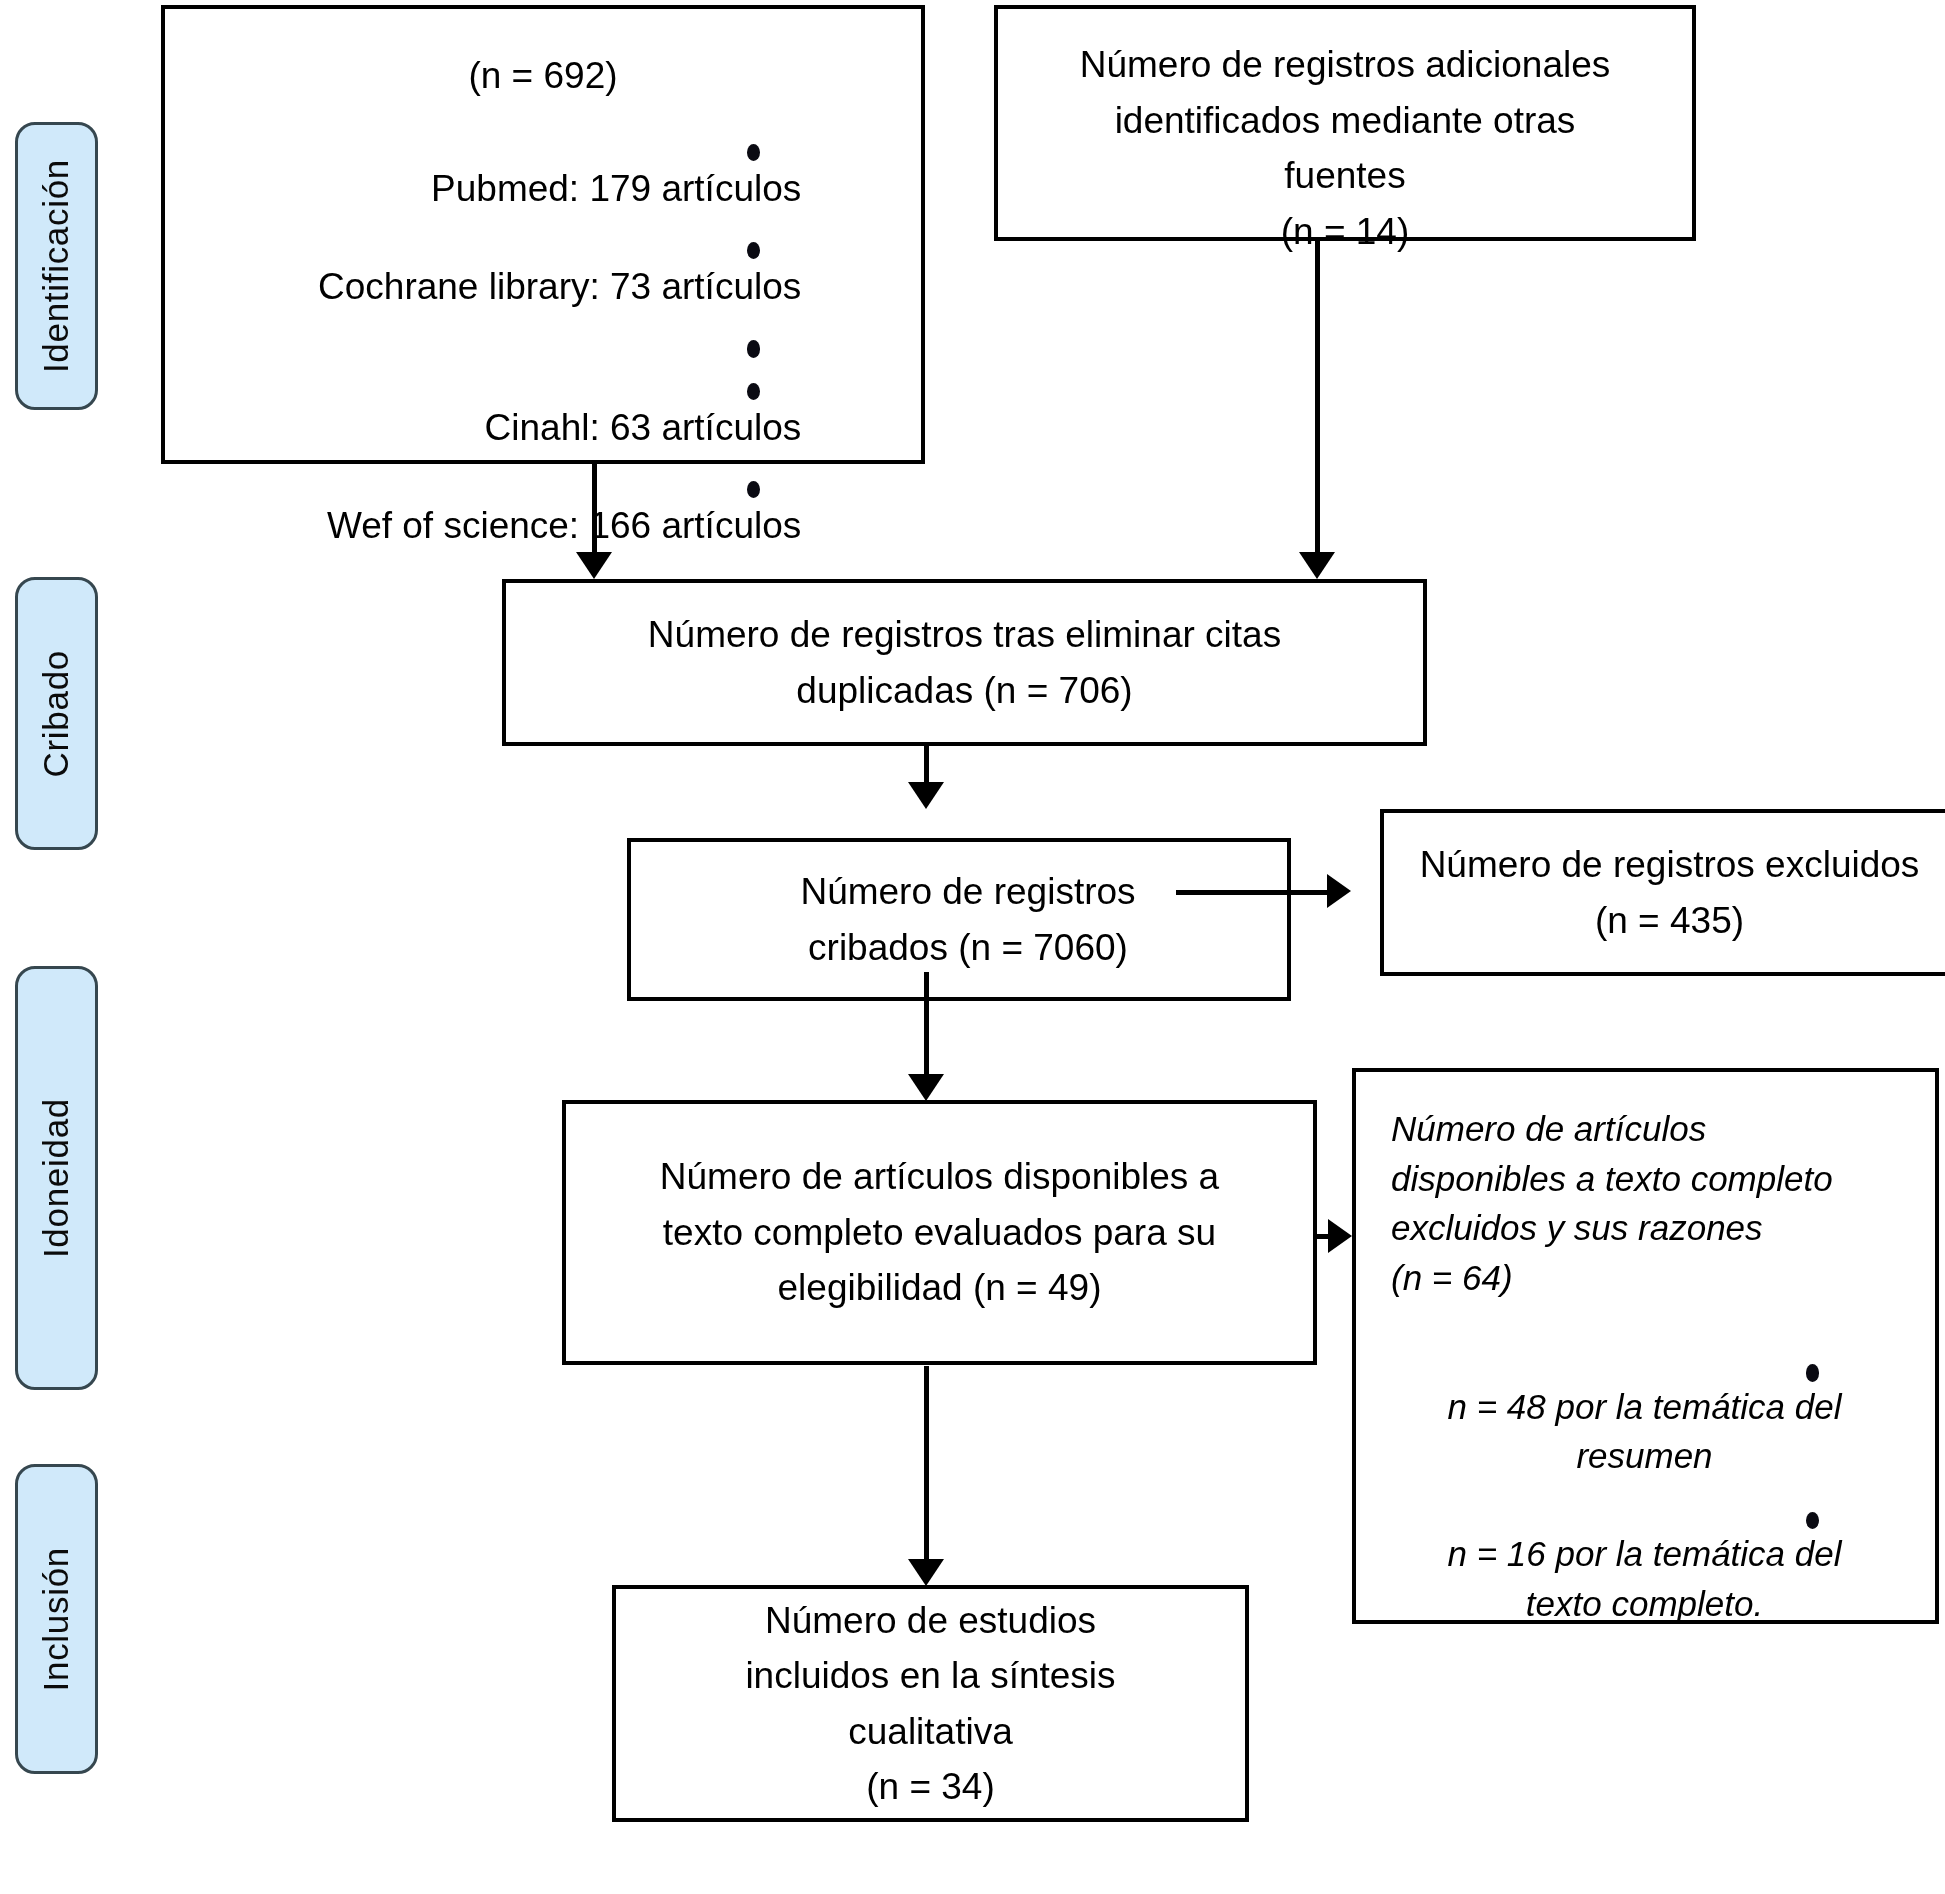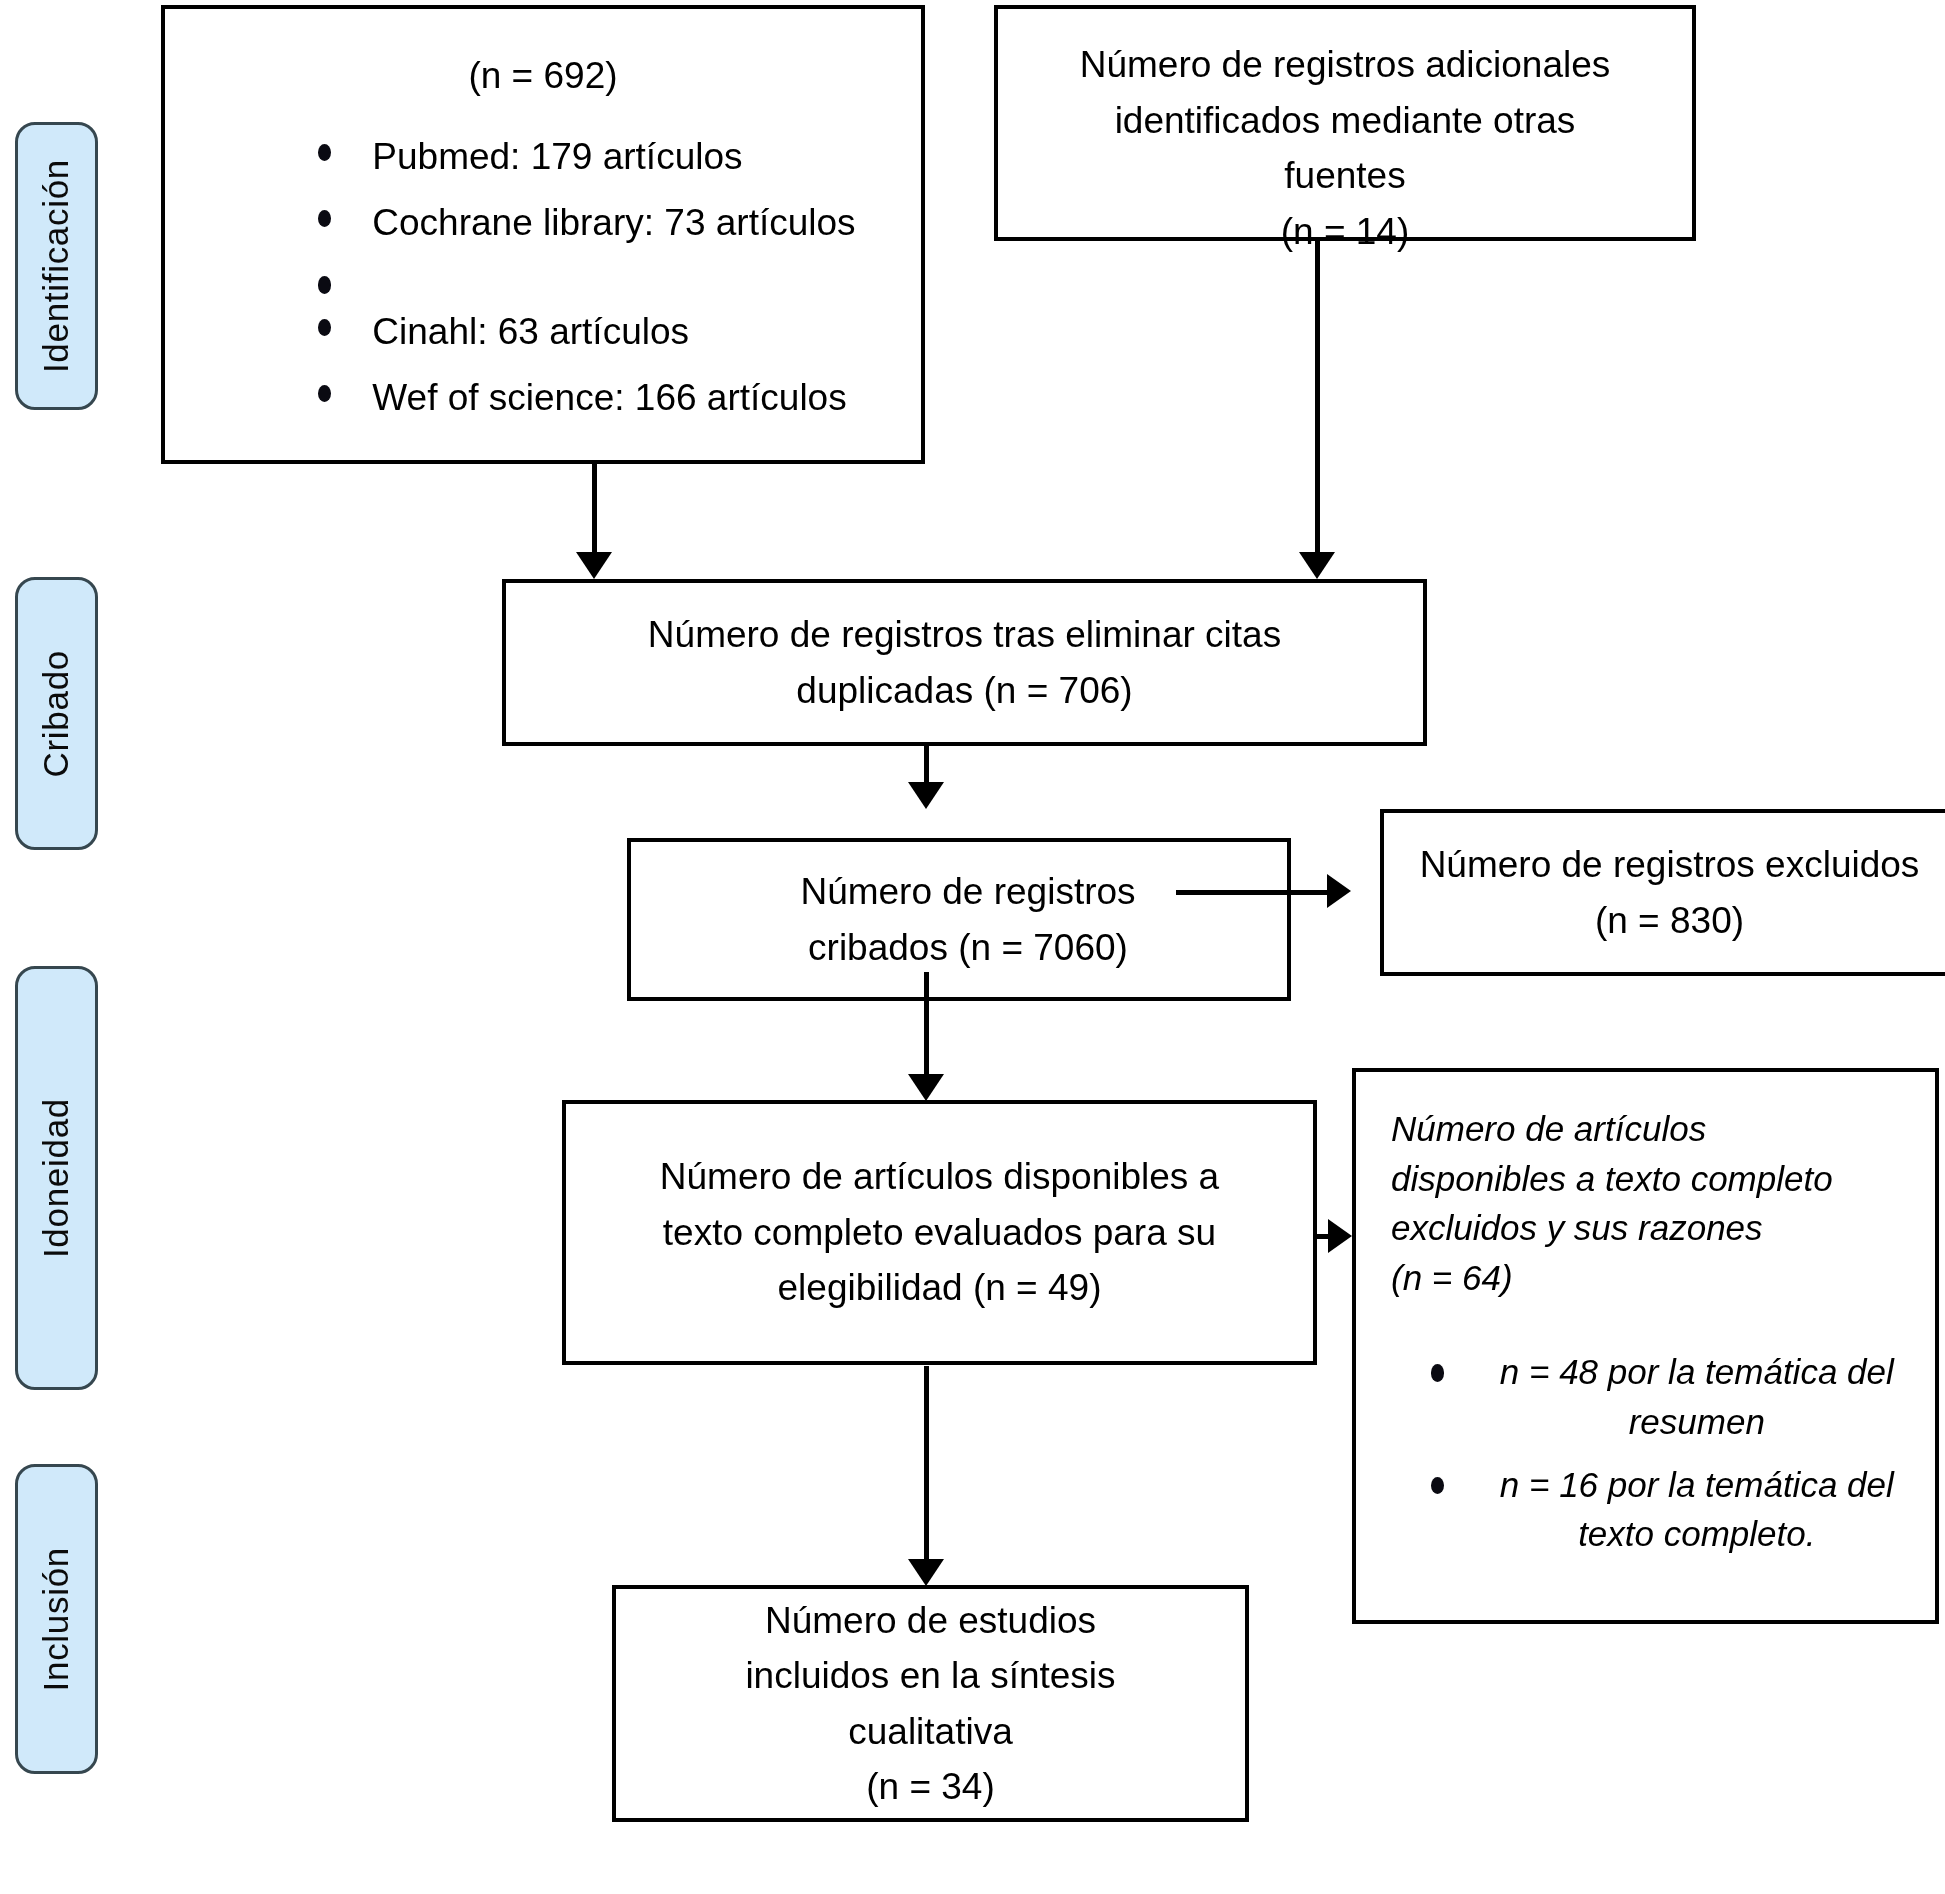--- a/index.html
+++ b/index.html
@@ -44,21 +44,21 @@
     align-items:center;justify-content:center;
     text-align:center;
     font-size:37px;line-height:1.5;
   }
   .fbox .t{display:block;}
   
   .fbox.identified{justify-content:flex-start;padding-top:27px;}
   .fbox.identified .t{max-width:674px;}
   .fbox.identified .nline{margin-top:12px;}
   .bullets{margin-top:14.7px;align-self:flex-start;margin-left:153px;text-align:left;}
-  .bullet-row{display:flex;align-items:flex-start;margin:10.7px 0;}
+  .bullet-row{display:flex;align-items:flex-end;margin:10.7px 0;flex-direction:column;}
   .dot{
     flex:0 0 auto;
     width:13.3px;height:17.3px;border-radius:50%;
     background:#0a0a12;
     margin:14.7px 41px 0 0;
   }
   
   .fbox.additional{justify-content:flex-start;padding-top:28px;}
   .fbox.additional .t{max-width:587px;}
   
@@ -149,21 +149,21 @@
   <div class="fbox dedup" style="left:502px;top:579px;width:925px;height:167px;">
     <span class="t">Número de registros tras eliminar citas duplicadas (n = 706)</span>
   </div>
 
   <div class="fbox screened" style="left:627px;top:838px;width:664px;height:163px;padding-left:18px;">
     <span class="t">Número de registros cribados (n = 7060)</span>
   </div>
 
   <div class="fbox excluded" style="left:1351px;top:809px;width:579px;height:167px;margin-left:29px;">
     <span class="t">Número de registros excluidos</span>
-    <span class="t">(n = 830)</span>
+    <span class="t">(n = 435)</span>
   </div>
 
   <div class="fbox fulltext" style="left:562px;top:1100px;width:755px;height:265px;">
     <span class="t">Número de artículos disponibles a texto completo evaluados para su elegibilidad (n = 49)</span>
   </div>
 
   <div class="fbox ftexcl" style="left:1352px;top:1068px;width:587px;height:556px;font-style:italic;">
     <span class="t">Número de artículos disponibles a texto completo excluidos y sus razones</span>
     <span class="t">(n = 64)</span>
     <div class="bullets">

